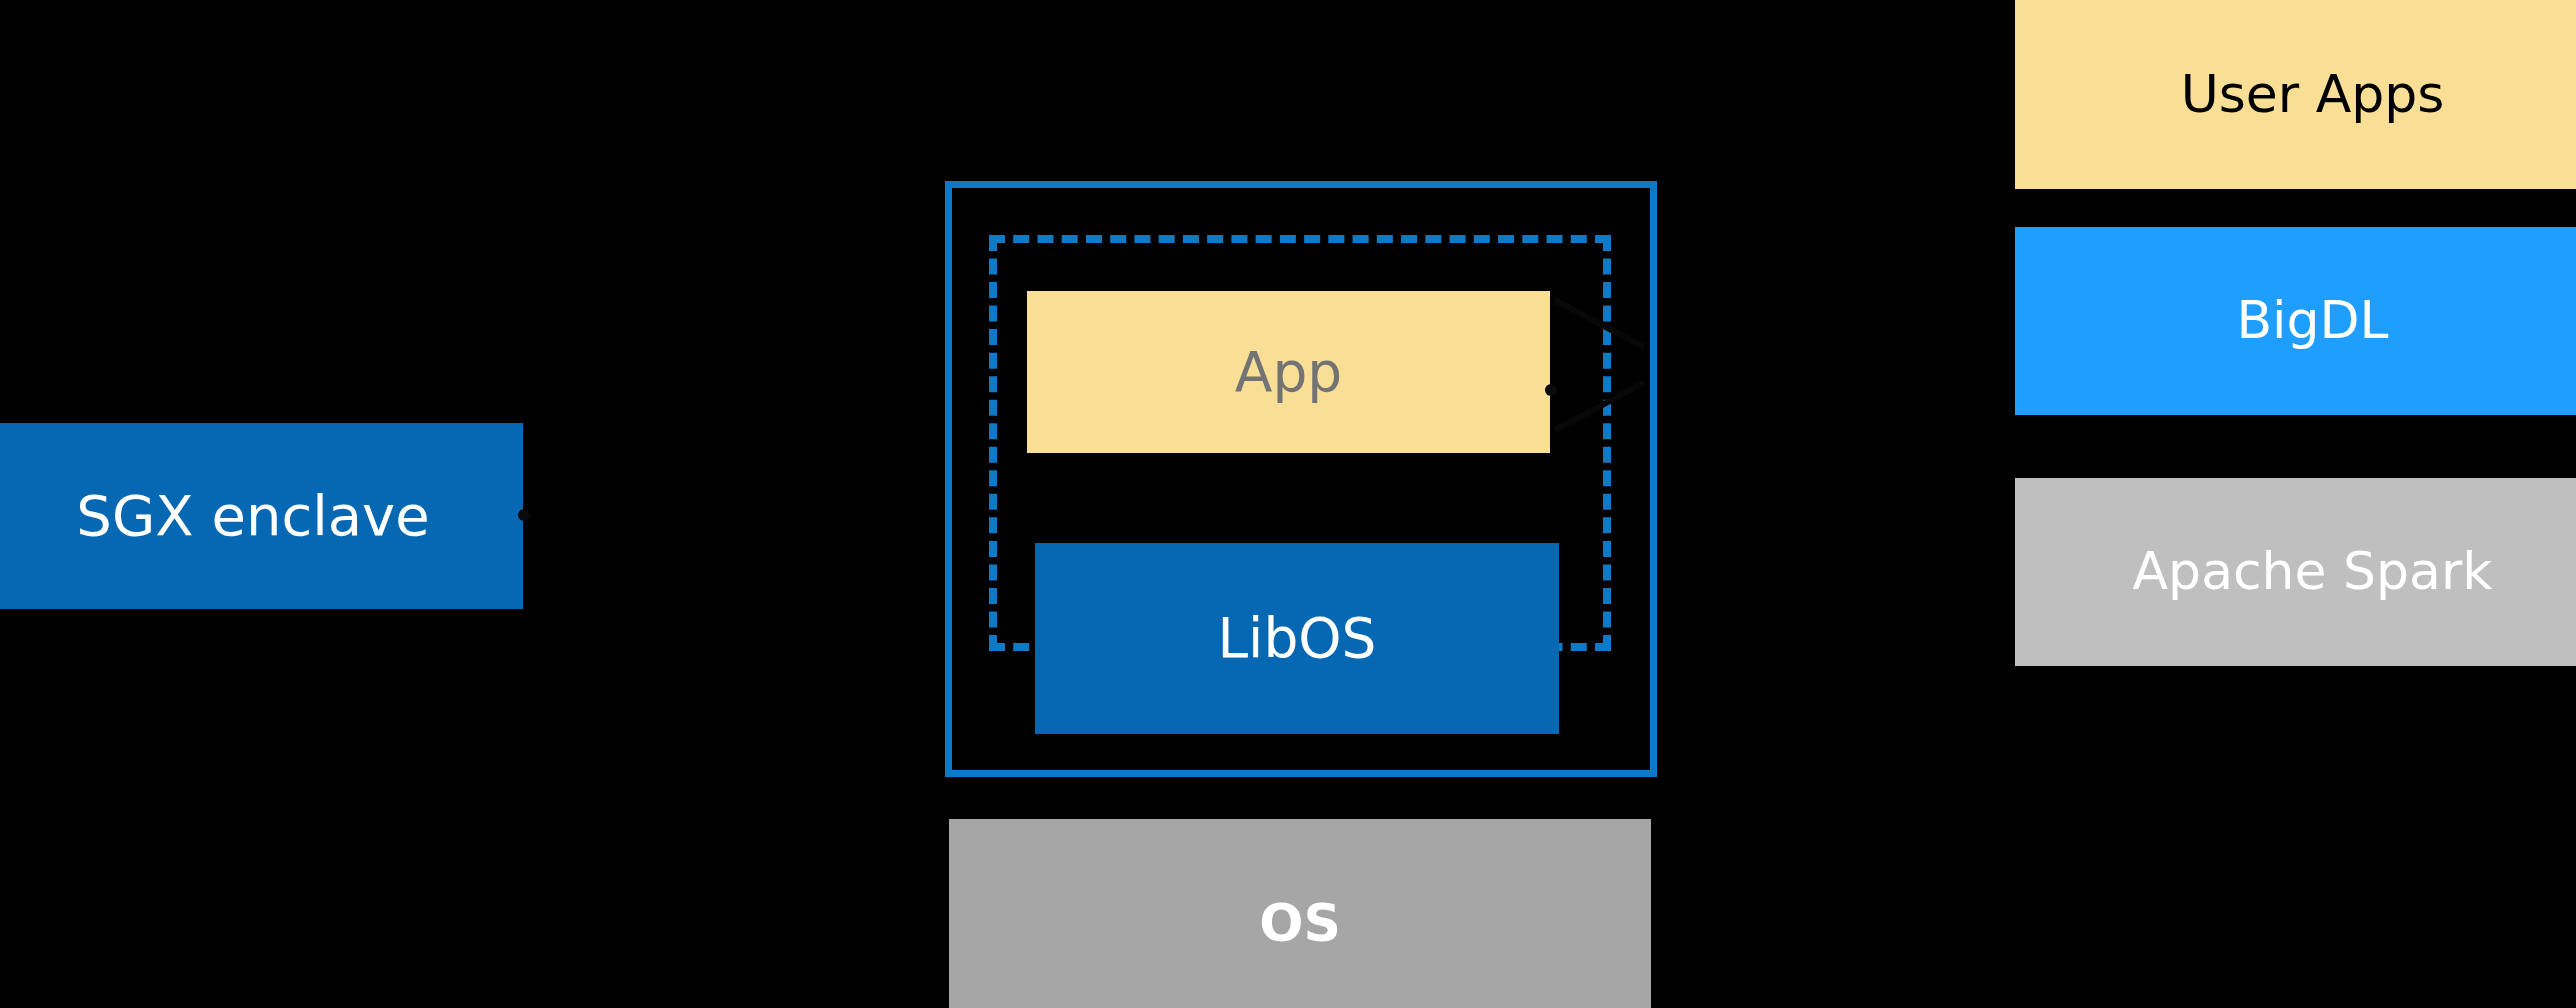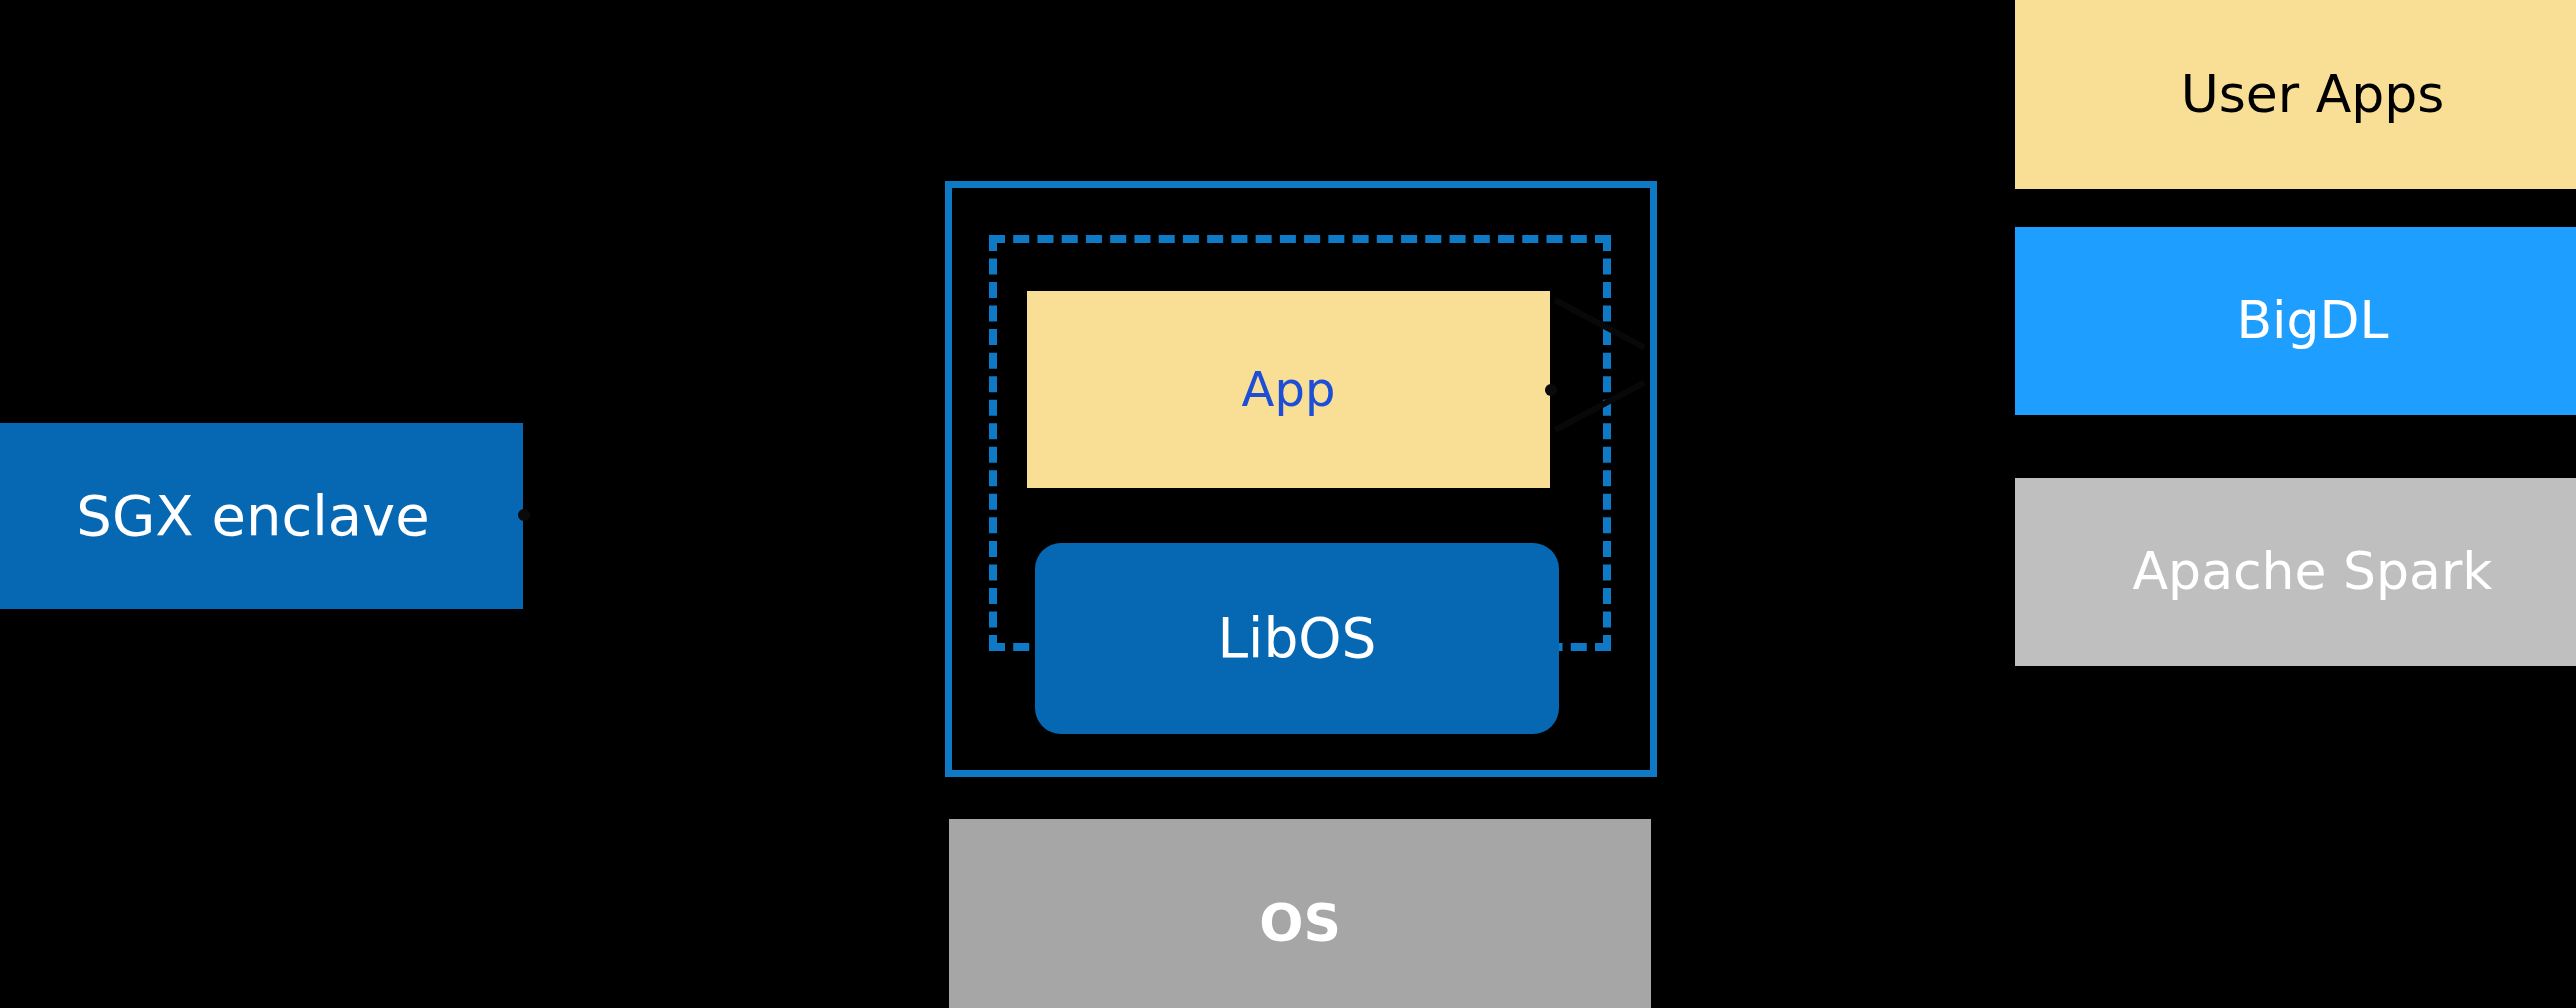--- a/index.html
+++ b/index.html
@@ -51,37 +51,36 @@
     width: 622px;
     height: 416px;
     border: 8.4px dashed #0E7AC6;
     background: transparent;
   }
   
   #app-box {
     left: 1027px;
     top: 291px;
     width: 523px;
-    height: 197px;
+    height: 162px;
     background: #F8DF95;
-    color: #1d4ed8;
-    font-size: 48px;
+    color: #737373;
+    font-size: 55px;
     font-weight: 400;
   }
   
   #libos-box {
     left: 1035px;
     top: 543px;
     width: 524px;
     height: 191px;
     background: #0668B3;
     color: #FFFFFF;
     font-size: 55px;
     font-weight: 400;
-    border-radius: 26px;
   }
   
   #os-box {
     left: 949px;
     top: 819px;
     width: 702px;
     height: 209px;
     background: #A6A6A6;
     color: #FFFFFF;
     font-size: 52px;

